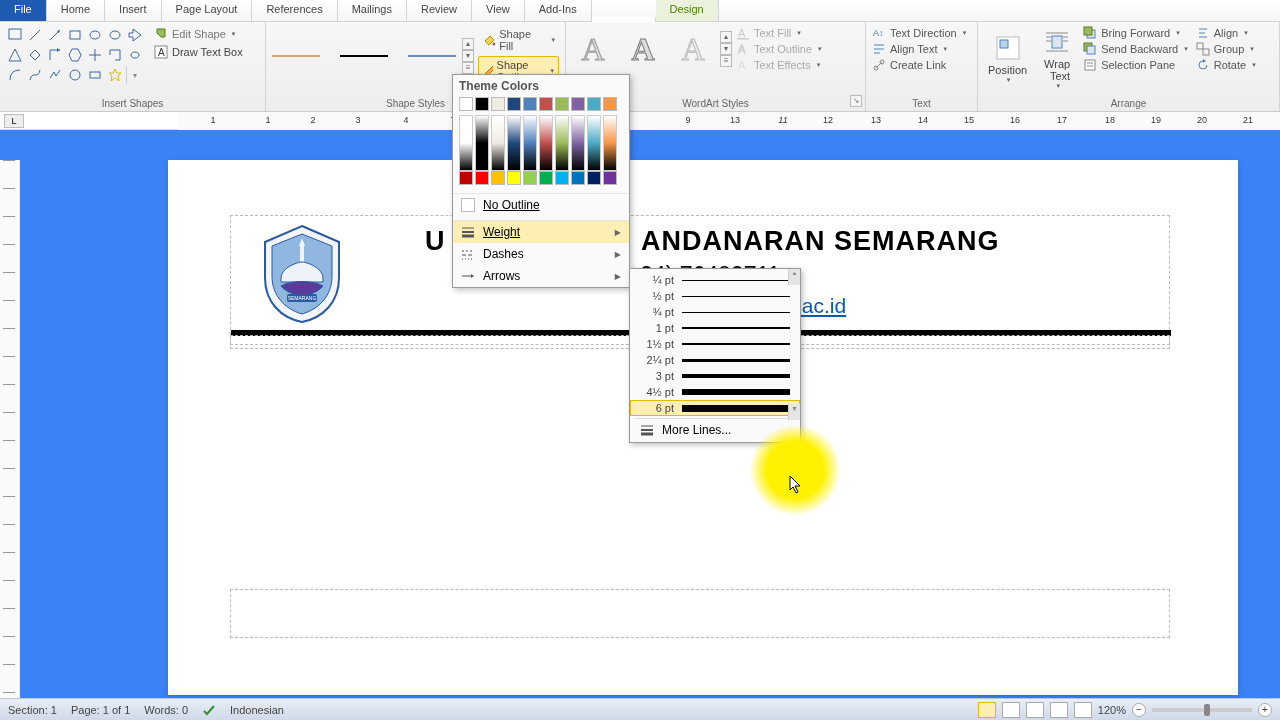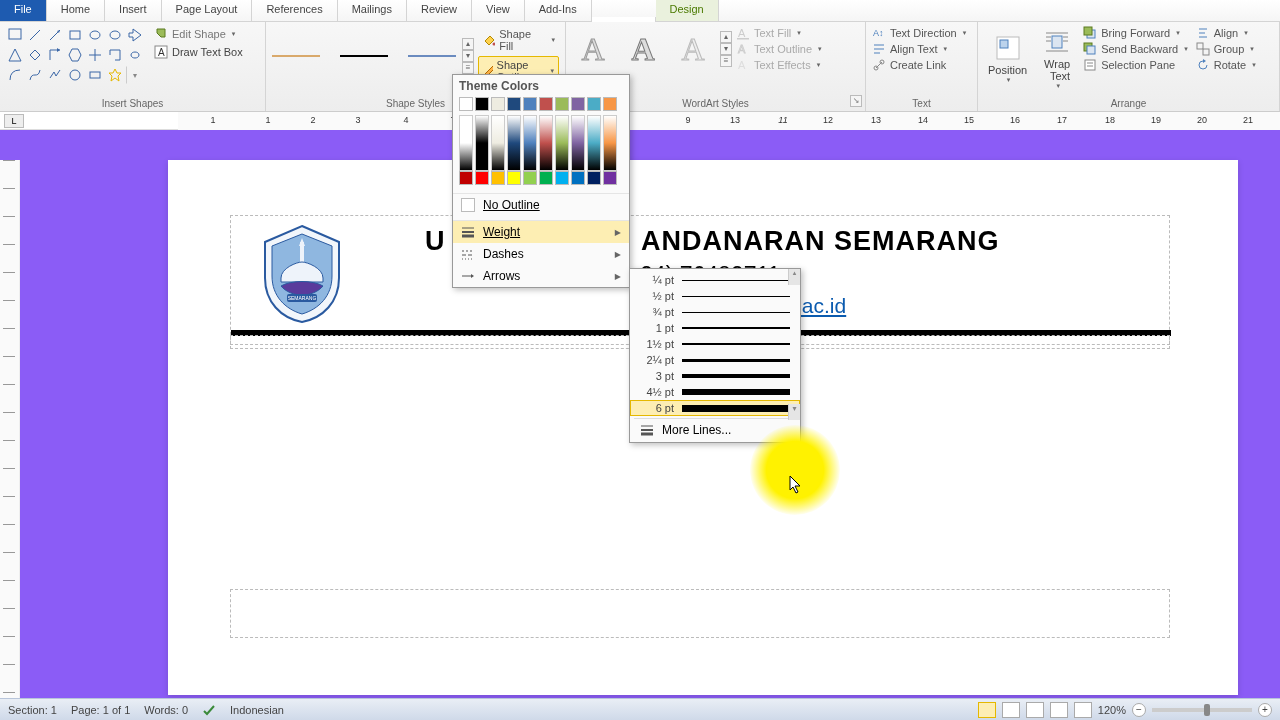--- a/index.html
+++ b/index.html
@@ -59,21 +59,21 @@
 .big-btn svg { margin-bottom: 2px; }
 .arr-tools { display: flex; flex-direction: column; gap: 2px; font-size: 11px; margin-left: 8px; }
 
 
 .ruler-row { height: 18px; background: #fff; border-bottom: 1px solid #ddd; display: flex; align-items: center; position: relative; }
 .ruler-btn { width: 20px; height: 14px; border: 1px solid #bbb; background: #eee; margin: 0 4px; font-size: 9px; text-align: center; line-height: 12px; }
 .hruler { margin-left: 150px; height: 18px; position: relative; background: #fafafa; flex: 1; }
 .rlbl { position: absolute; top: 3px; font-size: 9px; color: #333; transform: translateX(-50%); }
 
 
-.doc-area { position: absolute; top: 130px; left: 0; right: 0; bottom: 22px; background: #8b5cf6; overflow: hidden; padding-left: 48px; }
+.doc-area { position: absolute; top: 130px; left: 0; right: 0; bottom: 22px; background: #3b82f6; overflow: hidden; padding-left: 48px; }
 .vruler { position: absolute; left: 0; top: 30px; width: 20px; bottom: 0; background: #fafafa; border-right: 1px solid #eee; }
 .vruler .vm { position: absolute; left: 3px; width: 12px; border-top: 1px solid #999; }
 .page { position: absolute; left: 168px; top: 30px; width: 1070px; height: 535px; background: #fff; box-shadow: 0 2px 6px rgba(0,0,0,0.15); }
 .textbox { position: absolute; border: 1px dashed #bbb; }
 .tb1 { left: 62px; top: 55px; width: 940px; height: 130px; }
 .tb2 { left: 62px; top: 175px; width: 940px; height: 14px; }
 .tb3 { left: 62px; top: 429px; width: 940px; height: 49px; }
 .logo { position: absolute; left: 24px; top: 8px; width: 94px; height: 100px; }
 .hdr-title { position: absolute; left: 194px; top: 10px; font-size: 27px; font-weight: 800; letter-spacing: 1px; }
 .hdr-sub { position: absolute; left: 340px; top: 46px; font-size: 23px; }

